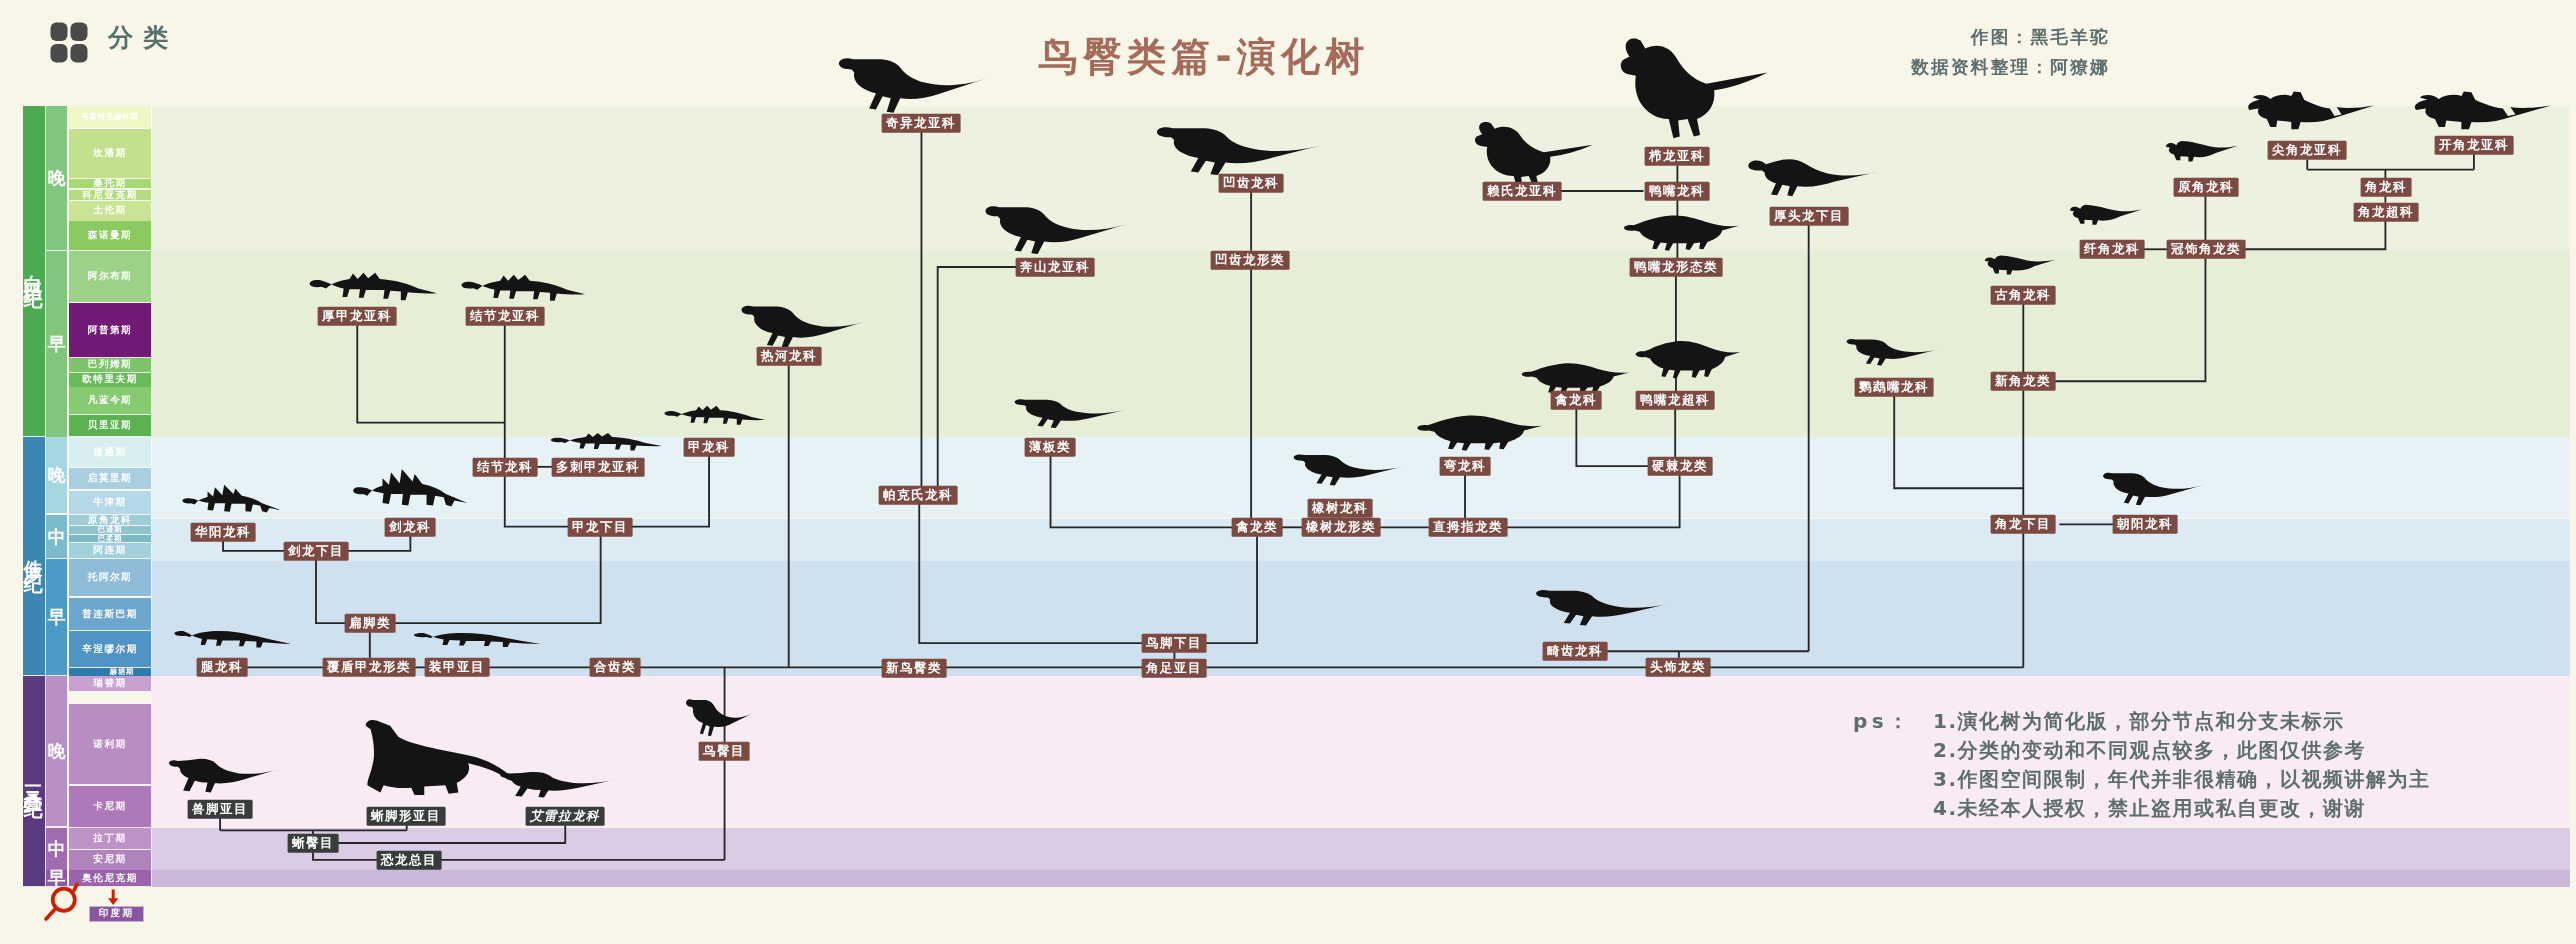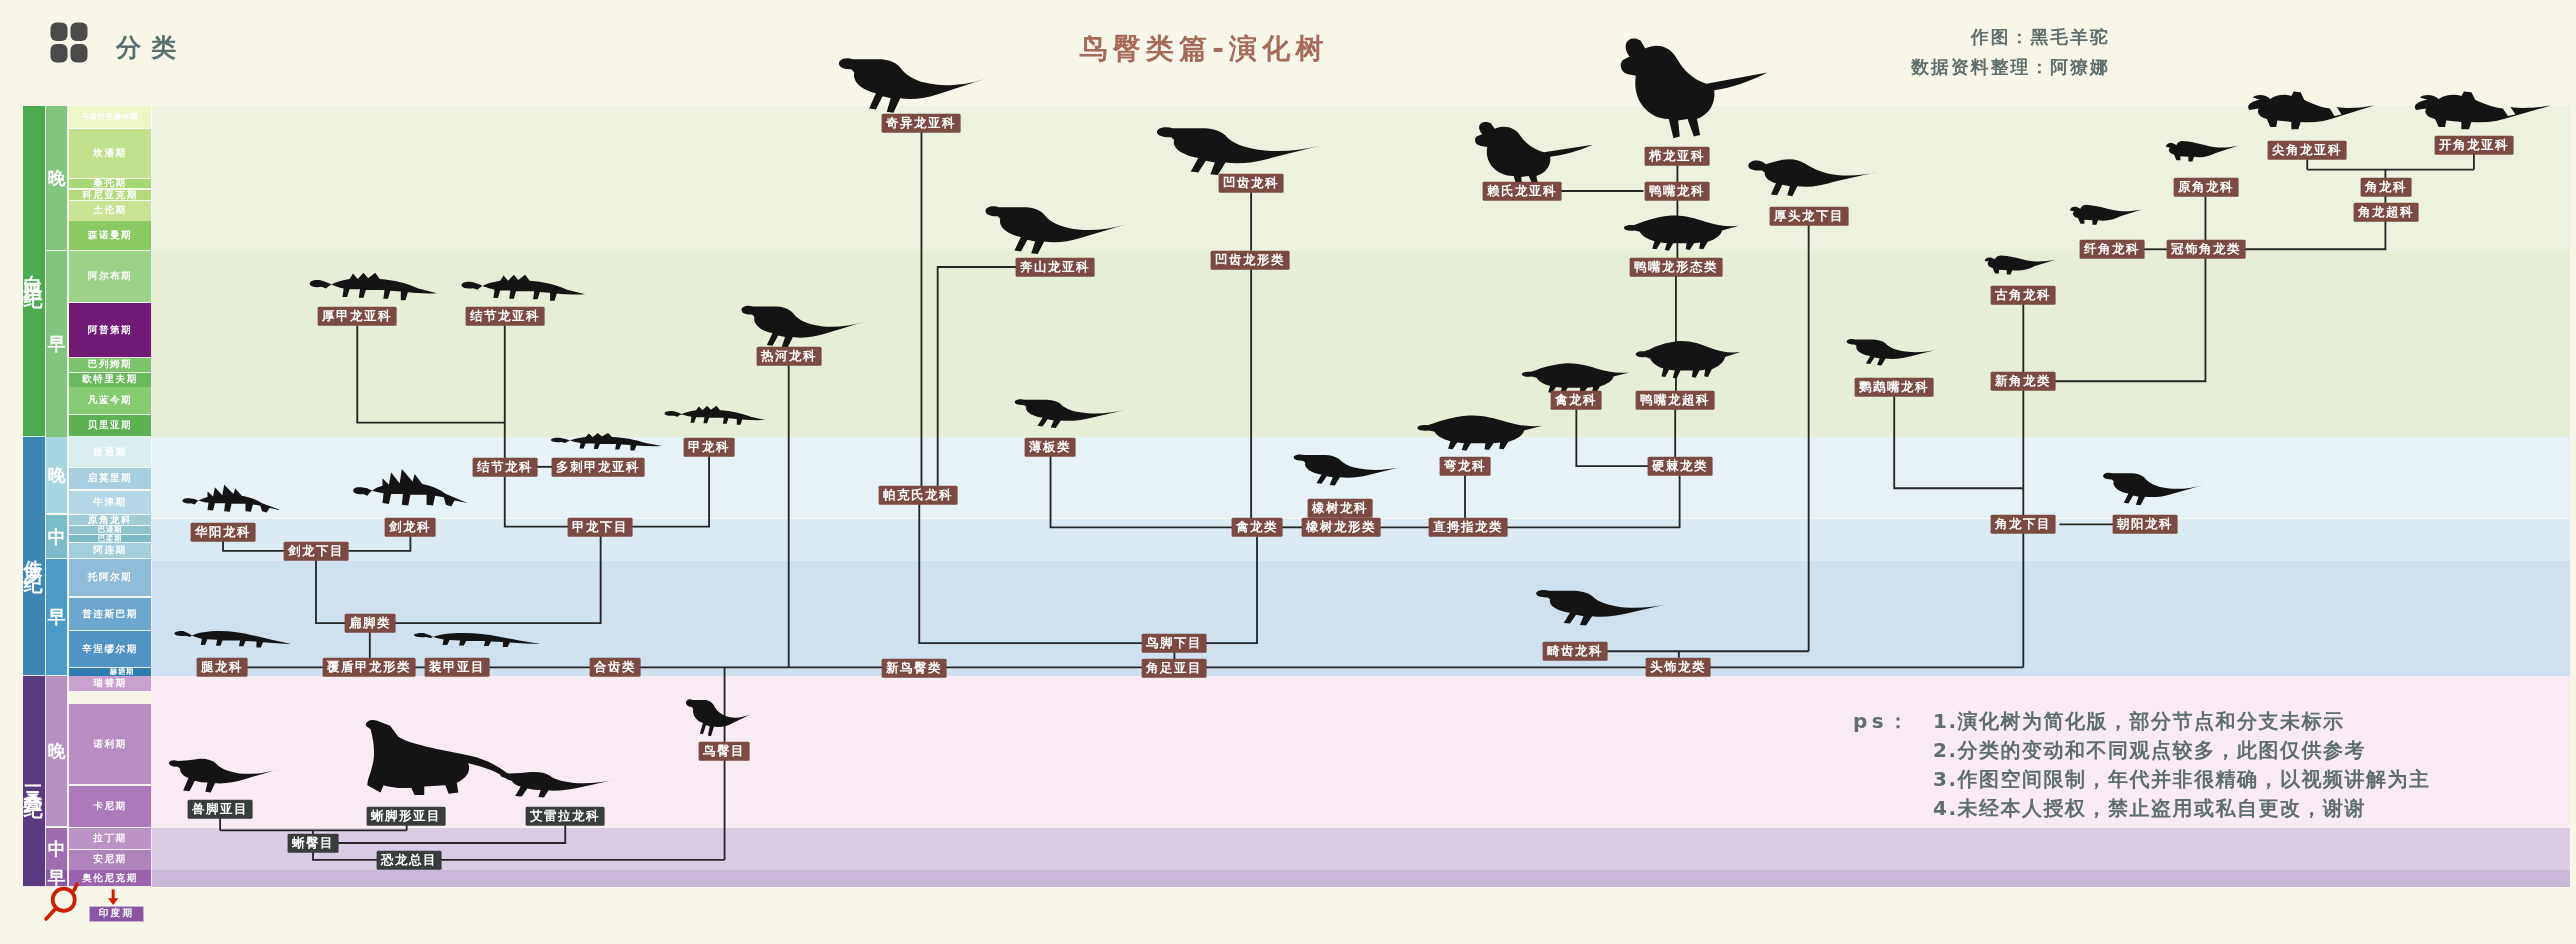--- a/index.html
+++ b/index.html
@@ -5,23 +5,23 @@
   html,body{margin:0;padding:0;background:#f8f5e9;font-family:"DejaVu Sans",sans-serif;}
   #canvas{position:relative;width:2576px;height:944px;background:#f8f5e9;overflow:hidden;}
   .band{position:absolute;left:152px;width:2418px;}
   
   .tl-cell{position:absolute;box-sizing:border-box;border-right:1.5px solid rgba(255,255,255,.85);border-bottom:1.5px solid rgba(255,255,255,.85);display:flex;align-items:center;justify-content:center;color:#fff;font-weight:bold;}
   .era{left:23px;width:23px;writing-mode:vertical-rl;text-orientation:upright;font-size:19px;letter-spacing:7.4px;}
   .epoch{left:46px;width:22px;font-size:17.7px;}
   .period{left:69px;width:83px;font-size:9.6px;letter-spacing:1.5px;text-align:center;}
   .period.small{font-size:7.4px;letter-spacing:0.7px;}
   
-  #cat-header{position:absolute;left:49px;top:20.7px;display:flex;align-items:flex-end;gap:27px;}
+  #cat-header{position:absolute;left:49px;top:20.7px;display:flex;align-items:flex-start;gap:19px;}
   #cat-label{font-size:25px;font-weight:bold;color:#58706d;letter-spacing:10.3px;}
-  #page-title{position:absolute;left:1204px;top:29.5px;transform:translateX(-50%);font-size:28px;font-weight:bold;color:#a56b58;letter-spacing:5.2px;white-space:nowrap;}
+  #page-title{position:absolute;left:1204px;top:29.5px;transform:translateX(-50%);font-size:39px;font-weight:bold;color:#a56b58;letter-spacing:5.2px;white-space:nowrap;}
   #credits{position:absolute;left:1767px;top:22px;width:343px;text-align:right;color:#5d6e6c;font-weight:bold;font-size:17.7px;line-height:30px;letter-spacing:2.2px;white-space:nowrap;}
   
   #edges,#decor{position:absolute;left:0;top:0;}
   .node{position:absolute;transform:translate(-50%,-50%);background:#7b4a42;color:#fff;font-size:12.5px;font-weight:bold;letter-spacing:1.5px;padding:3px 4.4px;white-space:nowrap;line-height:1;border-radius:1.5px;}
   .node.dark{background:#383d3b;}
   .sil{position:absolute;}
   
   #notes{position:absolute;left:1853px;top:707px;color:#5d6e6c;font-weight:bold;font-size:20px;line-height:29px;letter-spacing:1.5px;white-space:nowrap;display:flex;gap:20.7px;}
   #notes .prefix{letter-spacing:4.4px;}
   
@@ -350,21 +350,21 @@
       <div class="node" style="left: 2145px; top: 524px;">朝阳龙科</div>
       <div class="node" style="left: 2112px; top: 249px;">纤角龙科</div>
       <div class="node" style="left: 2206px; top: 249px;">冠饰角龙类</div>
       <div class="node" style="left: 2206px; top: 187px;">原角龙科</div>
       <div class="node" style="left: 2386px; top: 212px;">角龙超科</div>
       <div class="node" style="left: 2386px; top: 187px;">角龙科</div>
       <div class="node" style="left: 2307px; top: 150px;">尖角龙亚科</div>
       <div class="node" style="left: 2474px; top: 145px;">开角龙亚科</div>
       <div class="node dark" style="left: 220px; top: 809px;">兽脚亚目</div>
       <div class="node dark" style="left: 406px; top: 816px;">蜥脚形亚目</div>
-      <div class="node dark" style="left: 565px; top: 816px;">艾雷拉龙科</div>
+      <div class="node dark" style="left: 565px; top: 816px; font-style: italic;">艾雷拉龙科</div>
       <div class="node dark" style="left: 313px; top: 843px;">蜥臀目</div>
       <div class="node dark" style="left: 409px; top: 860px;">恐龙总目</div>
       <div class="node" style="left: 724px; top: 751px;">鸟臀目</div>
     </div>
 
   <svg id="decor" width="2576" height="944" viewBox="0 0 3492 1280">
     <g stroke="#cc2000" stroke-width="5" fill="none" stroke-linecap="round">
       <circle cx="86" cy="1220" r="15"></circle>
       <path d="M75 1232 L62 1246"></path>
       <path d="M100 1207 L104 1199"></path>

